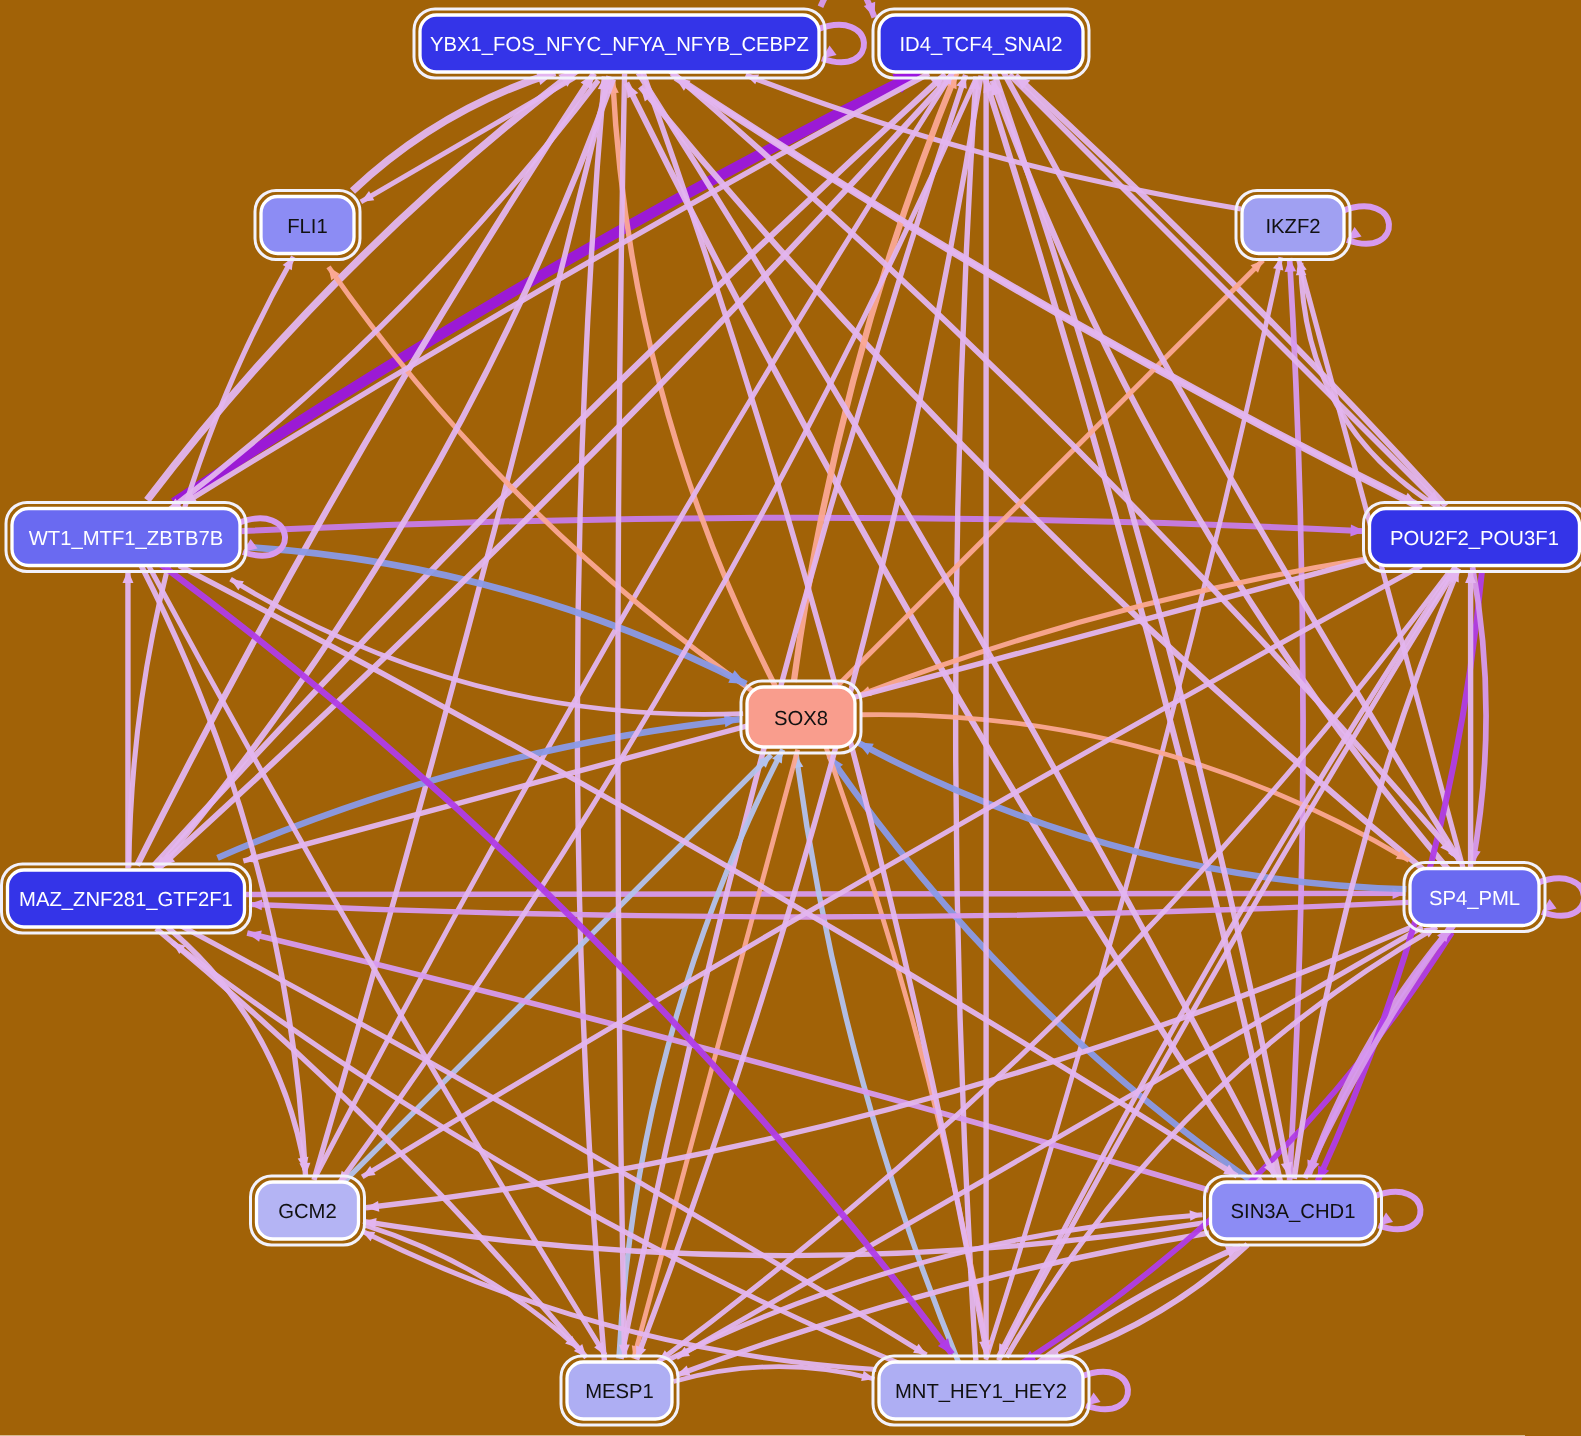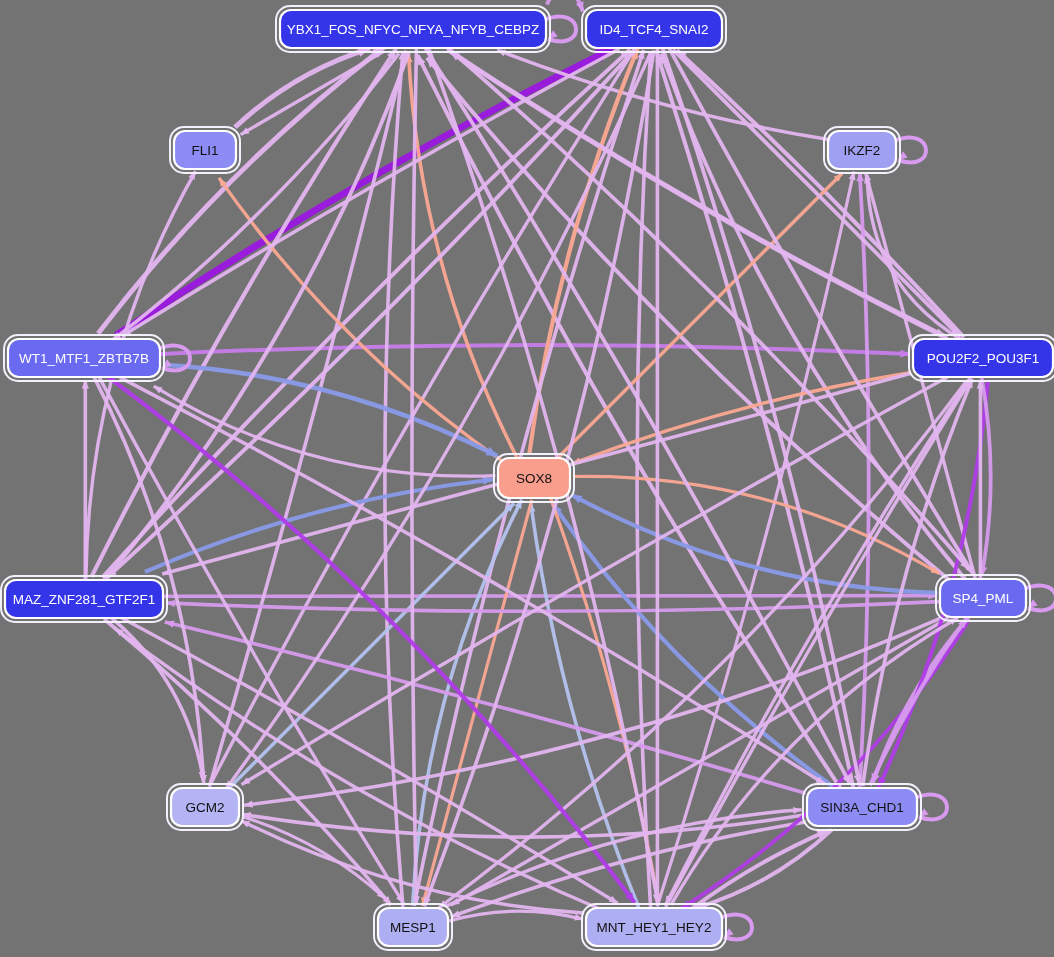--- a/index.html
+++ b/index.html
@@ -1,18 +1,18 @@
 <!DOCTYPE html>
 <html><head>
 <meta charset="utf-8">
 <title>Gene Regulatory Network</title>
 <style>
   html,body{margin:0;padding:0;background:#ffffff;}
   body{font-family:"Liberation Sans",sans-serif;}
-  #canvas-wrap{position:relative;width:1054px;height:957px;background:#737373;overflow:hidden;}
+  #canvas-wrap{position:relative;width:1054px;height:957px;background:#a16207;overflow:hidden;}
   svg#graph{position:absolute;left:0;top:0;width:1054px;height:957px;display:block;}
   .node-rect{stroke:#ffffff;stroke-width:2.2;}
   .node-halo{fill:none;stroke:#f2f1fb;stroke-width:2;}
   .node-label{font-family:"Liberation Sans",sans-serif;font-size:13.5px;dominant-baseline:central;text-anchor:middle;pointer-events:none;}
   .edge{fill:none;}
 </style>
 </head>
 <body>
 
 <div id="canvas-wrap">

